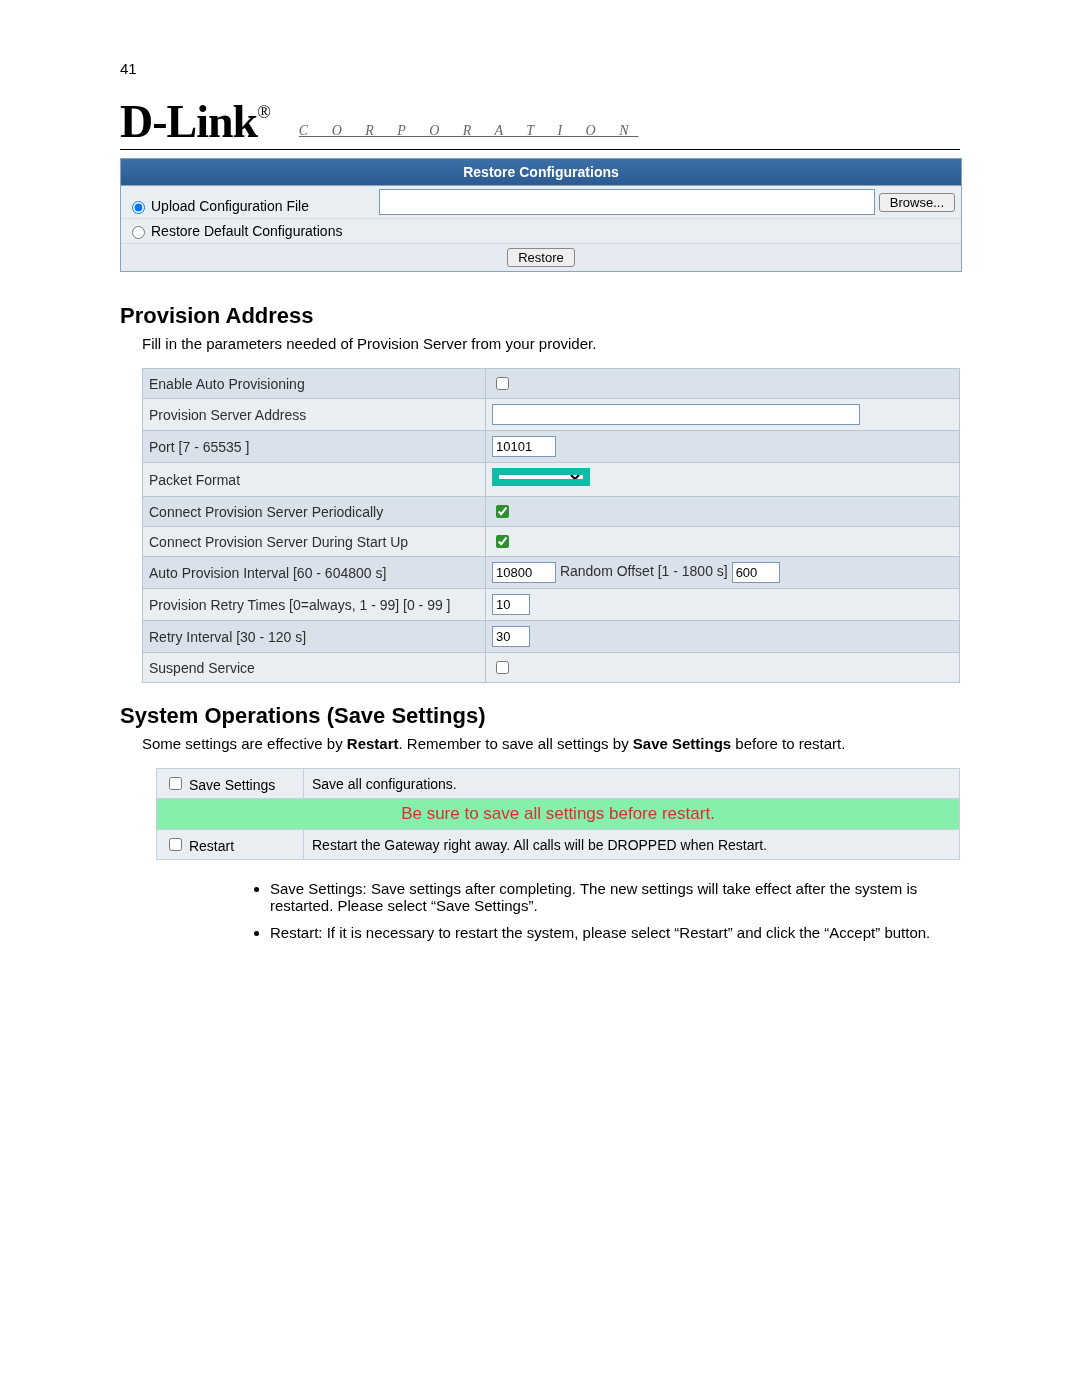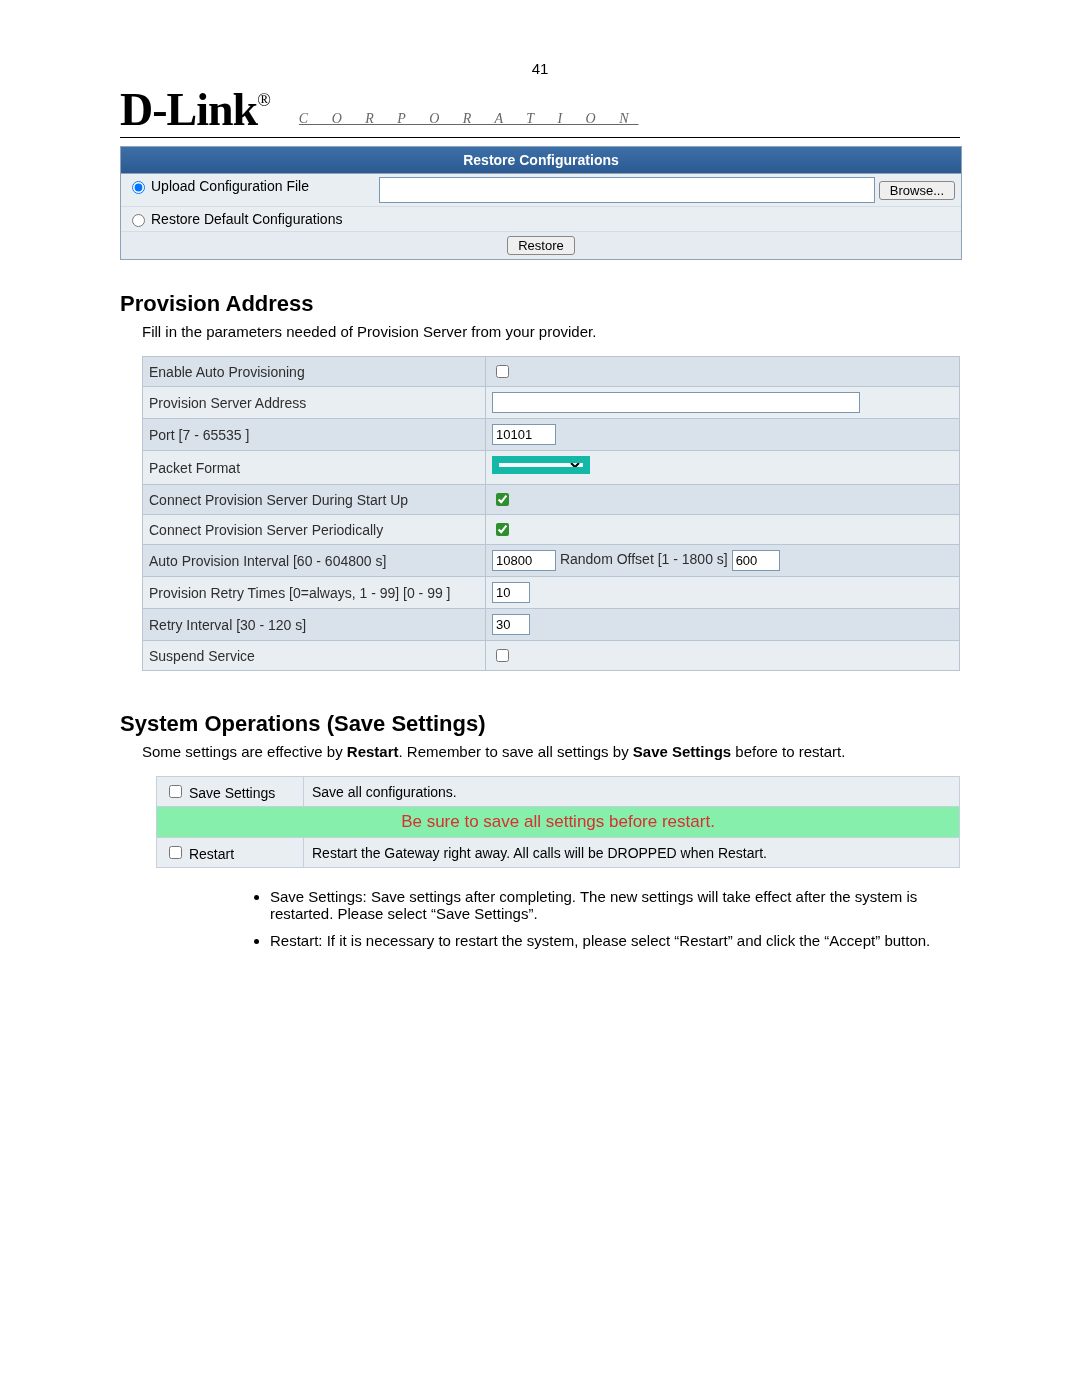--- a/index.html
+++ b/index.html
@@ -6,23 +6,23 @@
     margin: 0;
     padding: 60px 120px 80px 120px;
     font-family: Arial, Helvetica, sans-serif;
     font-size: 15px;
     color: #000;
     background: #fff;
     width: 1080px;
     box-sizing: border-box;
   }
   .page-number {
-    text-align: center;
+    text-align: left;
     font-size: 15px;
-    margin-bottom: 10px;
+    margin-bottom: 22px;
   }
   .logo-line {
     border-bottom: 1px solid #000;
     padding-bottom: 4px;
     margin-bottom: 8px;
     display: flex;
     align-items: flex-end;
   }
   .logo-text {
     font-family: "Times New Roman", serif;
@@ -59,21 +59,21 @@
   .panel-header {
     background: linear-gradient(#3d6fa8, #2b5a91);
     color: #fff;
     text-align: center;
     font-weight: bold;
     padding: 5px 0;
     border-bottom: 1px solid #8ea3b8;
   }
   .panel-row {
     display: flex;
-    align-items: flex-start;
+    align-items: flex-end;
     background: #e9eef3;
     border-bottom: 1px solid #d4dde6;
   }
   .panel-row:last-child { border-bottom: none; }
   .panel-cell-label {
     width: 240px;
     padding: 4px 6px;
     display: flex;
     align-items: center;
   }
@@ -117,21 +117,21 @@
     font-size: 15px;
   }
 
   
   .prov {
     margin-left: 22px;
     width: calc(100% - 22px);
     border: 1px solid #9fb0c1;
     border-collapse: collapse;
     font-size: 14px;
-    margin-bottom: 40px;
+    margin-bottom: 20px;
   }
   .prov tr {
     background: #e9eef3;
   }
   .prov tr:nth-child(odd) {
     background: #d9e2eb;
   }
   .prov td {
     border: 1px solid #b8c5d2;
     padding: 5px 6px;
@@ -241,25 +241,25 @@
   </tr>
   <tr>
     <td>Packet Format</td>
     <td>
       <select>
         <option>Proprietary</option>
       </select>
     </td>
   </tr>
   <tr>
+    <td>Connect Provision Server Periodically</td>
+    <td><input type="checkbox" checked="" style=""></td>
+  </tr>
+  <tr>
     <td>Connect Provision Server During Start Up</td>
-    <td><input type="checkbox" checked="" style=""></td>
-  </tr>
-  <tr>
-    <td>Connect Provision Server Periodically</td>
     <td><input type="checkbox" checked="" style=""></td>
   </tr>
   <tr>
     <td>Auto Provision Interval [60 - 604800 s]</td>
     <td>
       <input type="text" class="narrow" value="10800" style="">
       <span>Random Offset [1 - 1800 s]</span>
       <input type="text" style="width: 40px;" value="600">
     </td>
   </tr>

